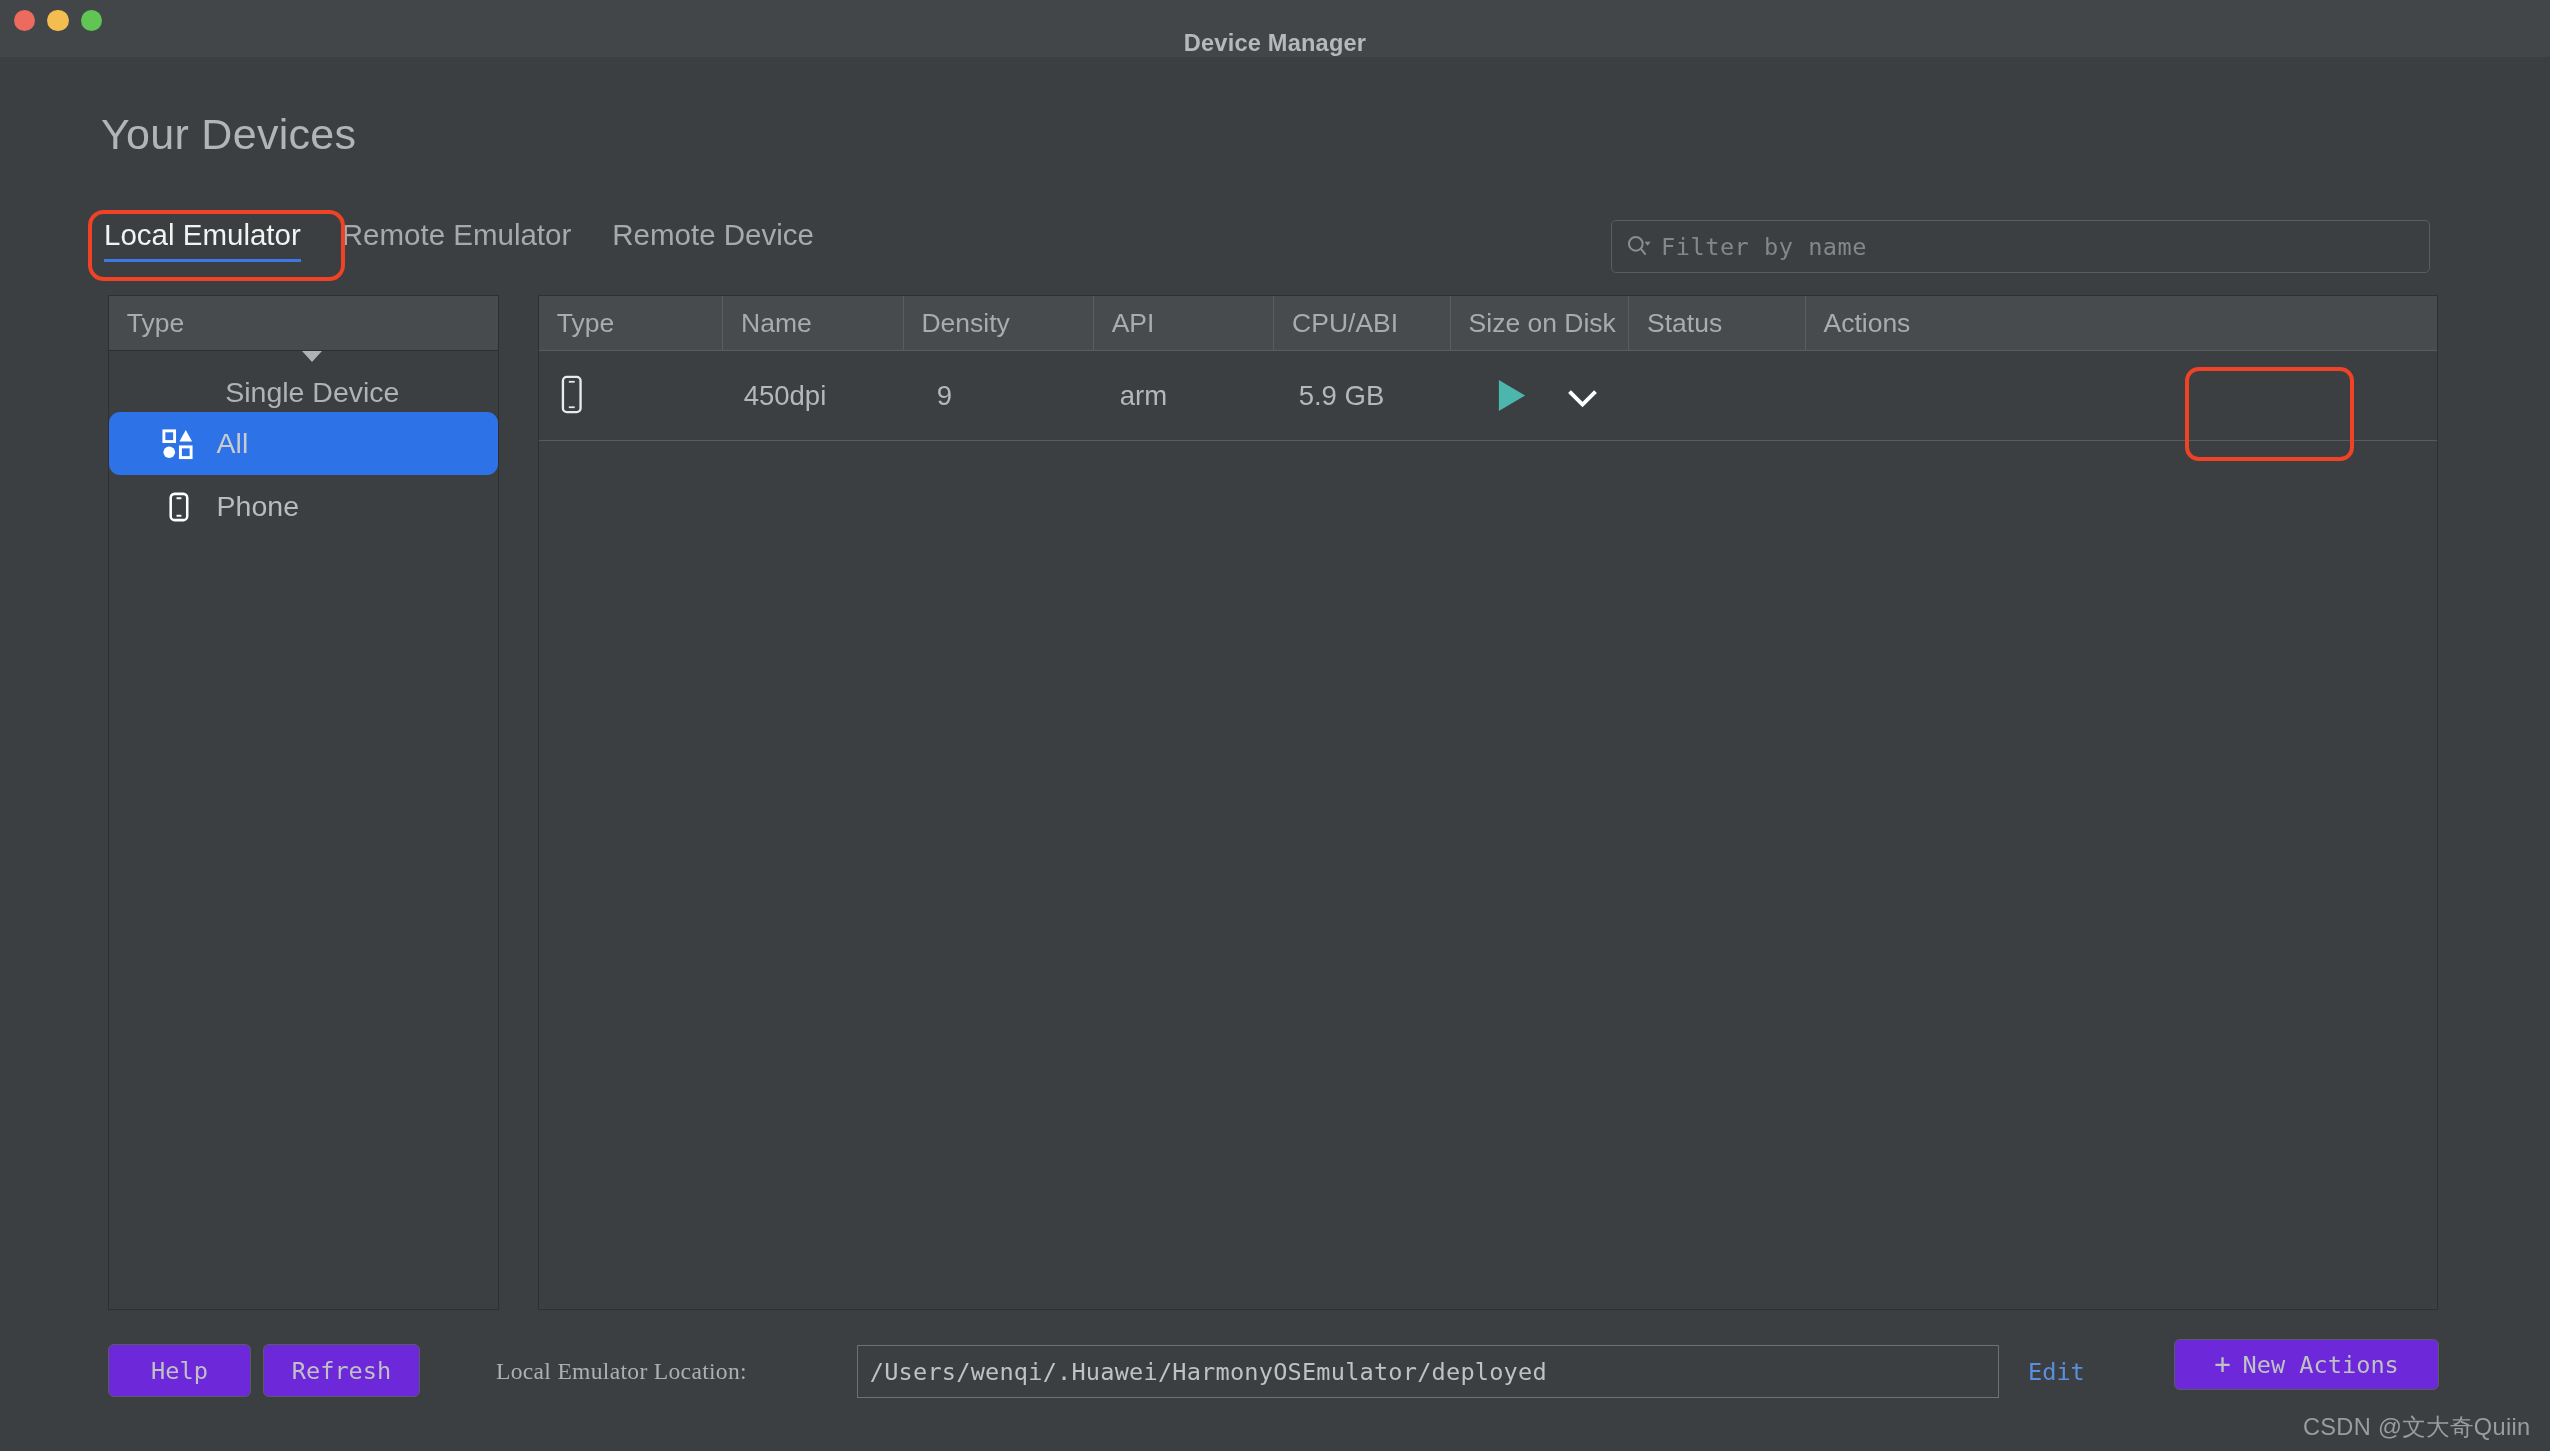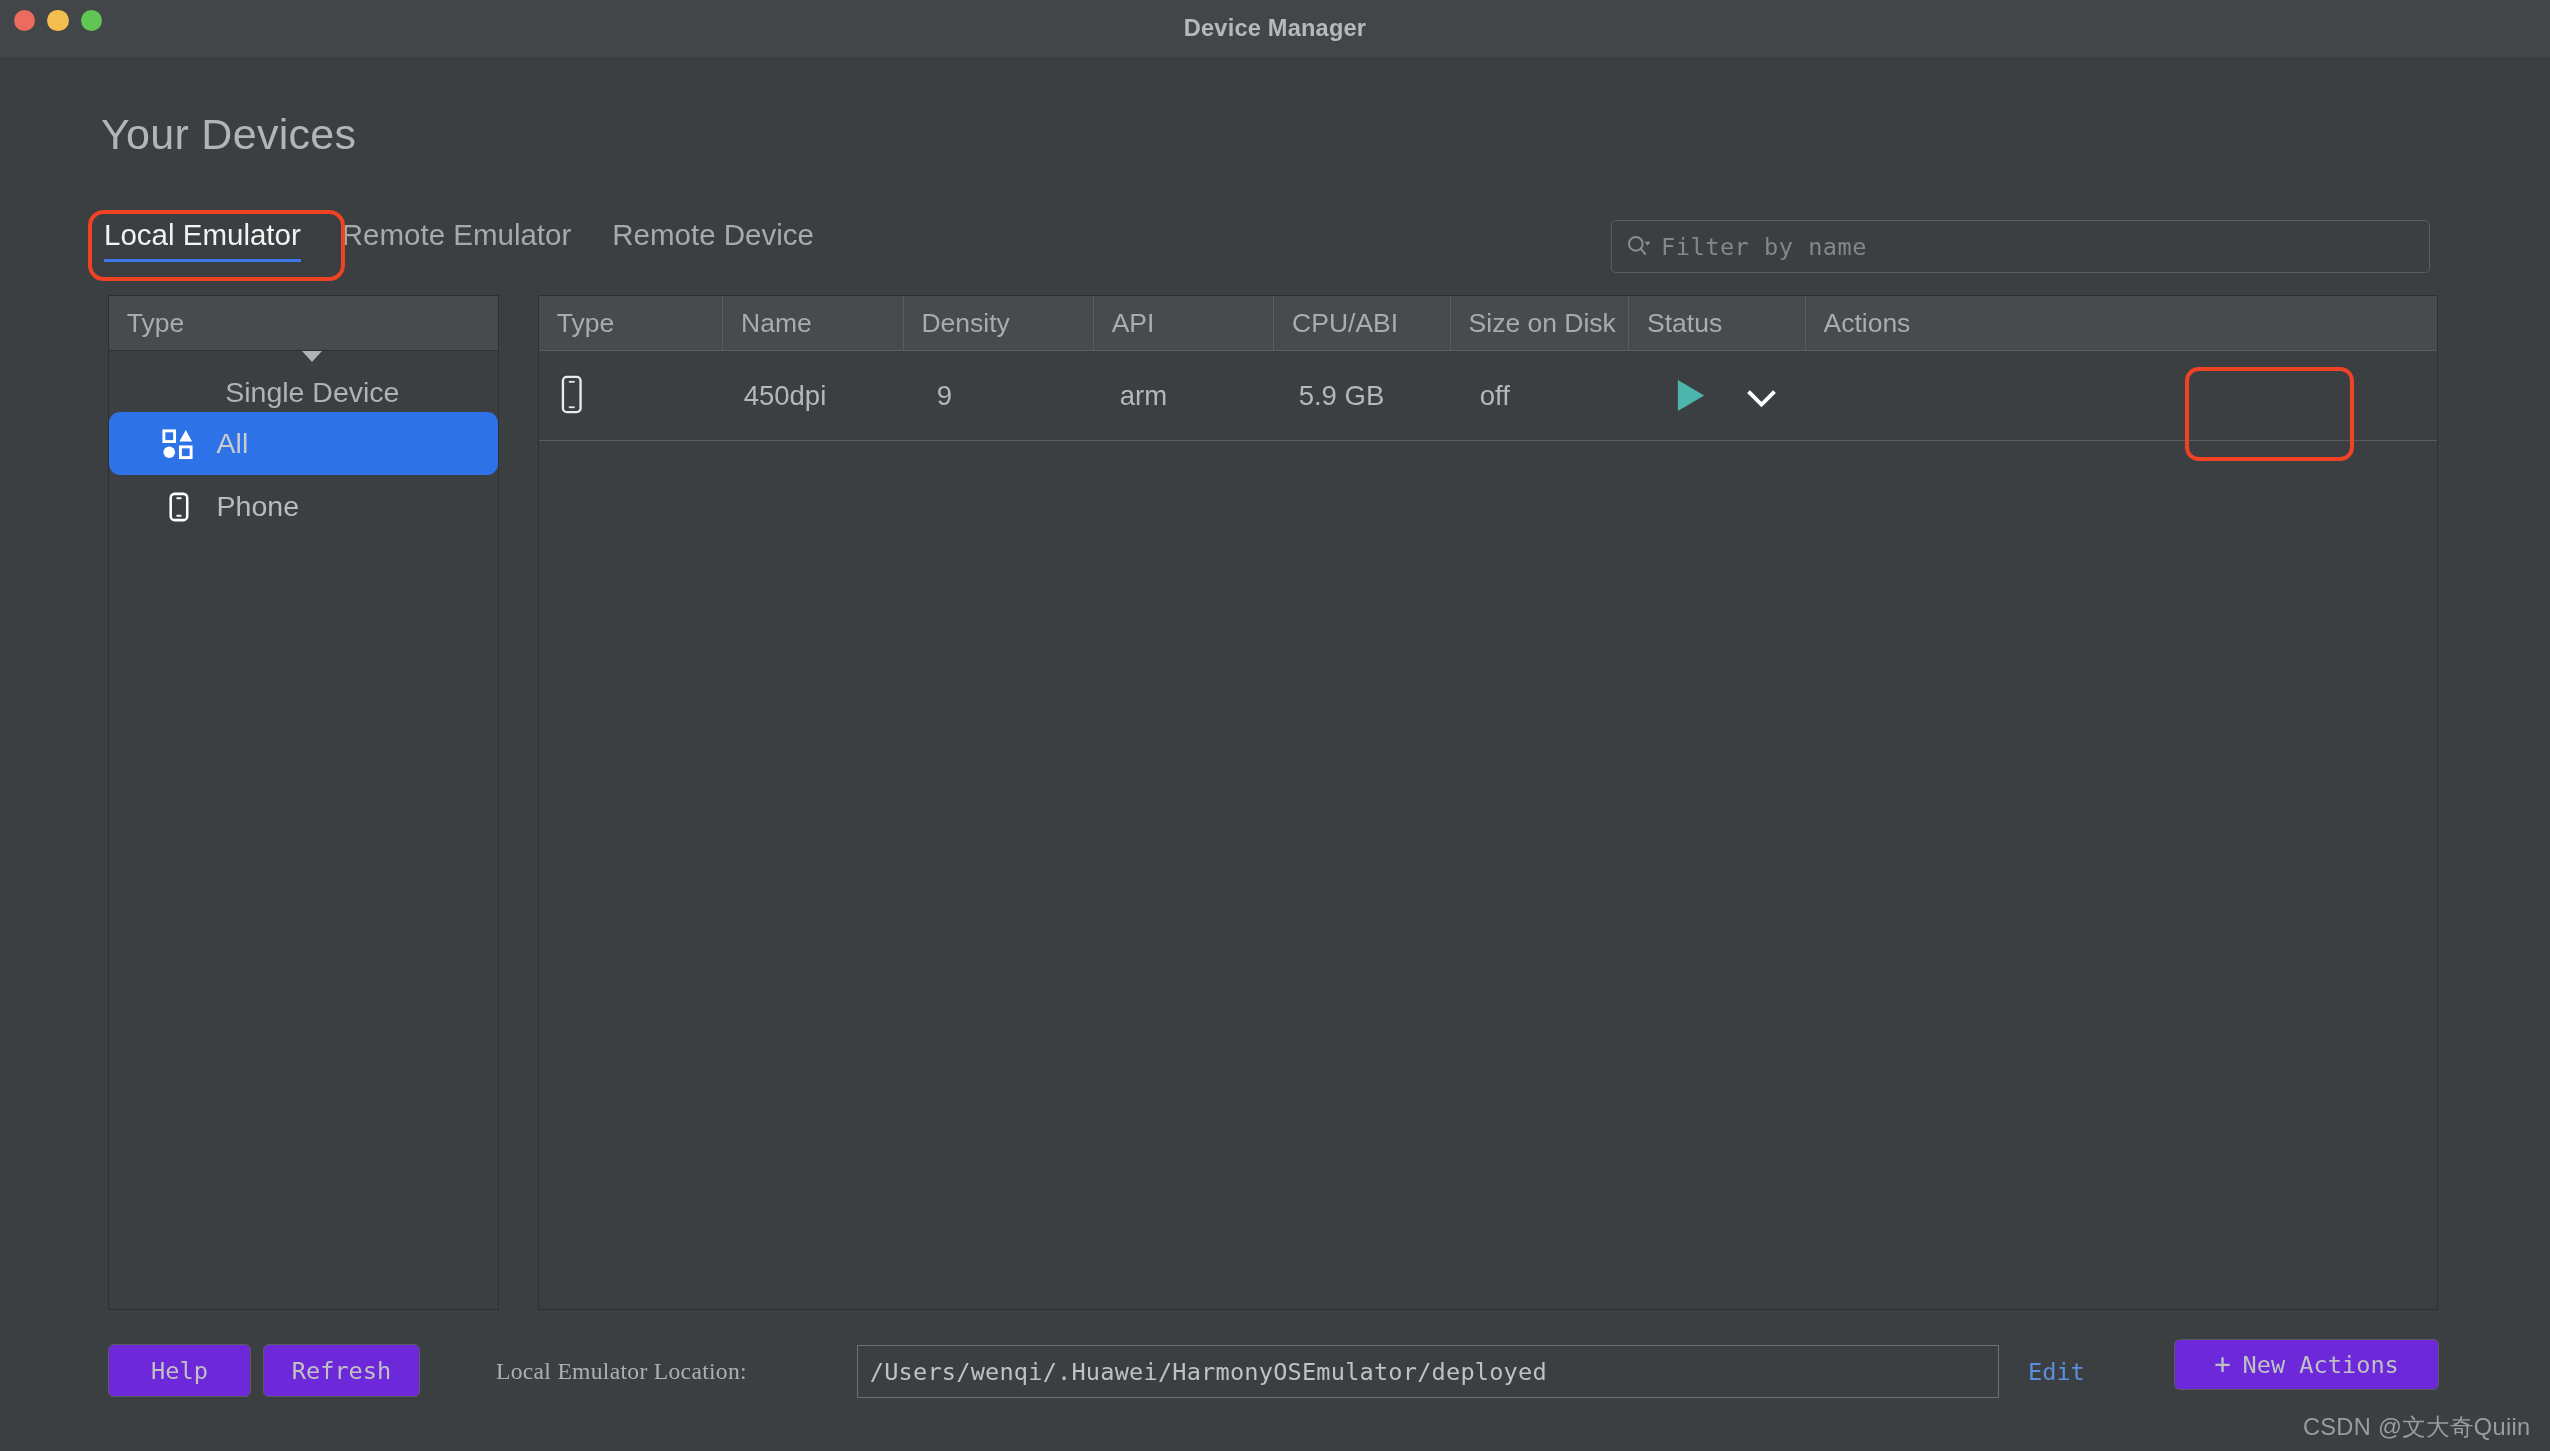--- a/index.html
+++ b/index.html
@@ -7,21 +7,21 @@
     width: 2550px; height: 1452px;
     background: #3C3F41;
     font-family: "Liberation Sans", sans-serif;
     overflow: hidden;
   }
 
   
   .titlebar {
     position: absolute; left: 0; top: 0; width: 2550px; height: 57px;
     background: #434648;
-    display: flex; align-items: center; justify-content: center;
+    display: flex; align-items: flex-end; justify-content: center;
   }
   .traffic-lights {
     position: absolute; left: 13.8px; top: 9.8px;
     display: flex; gap: 11.8px; align-items: center;
   }
   .tl-dot { width: 21.6px; height: 21.6px; border-radius: 50%; display: block; }
   .tl-close { background: #EC6A5E; }
   .tl-min   { background: #F4BD4F; }
   .tl-max   { background: #61C554; }
   .window-title {
@@ -256,21 +256,20 @@
           <rect x="6" y="4" width="18" height="36" rx="4" ry="4" fill="none" stroke="#E8EAEC" stroke-width="2.4"></rect>
           <line x1="12" y1="9" x2="18" y2="9" stroke="#E8EAEC" stroke-width="1.8"></line>
           <line x1="12" y1="35" x2="18" y2="35" stroke="#E8EAEC" stroke-width="1.8"></line>
         </svg>
       </span>
     </div>
     <div class="td c-density">450dpi</div>
     <div class="td c-api">9</div>
     <div class="td c-cpu">arm</div>
     <div class="td c-size">5.9 GB</div>
-    <div class="td c-status">off</div>
     <div class="td c-actions actions-cell">
       <span class="play-btn">
         <svg viewBox="0 0 34 38" width="33" height="37">
           <polygon points="4,3 31,19 4,35" fill="#4DB6AC"></polygon>
         </svg>
       </span>
       <span class="chev-btn">
         <svg viewBox="0 0 32 22" width="31" height="21.6">
           <polyline points="4,5 16,17 28,5" fill="none" stroke="#FFFFFF" stroke-width="4" stroke-linecap="square"></polyline>
         </svg>

